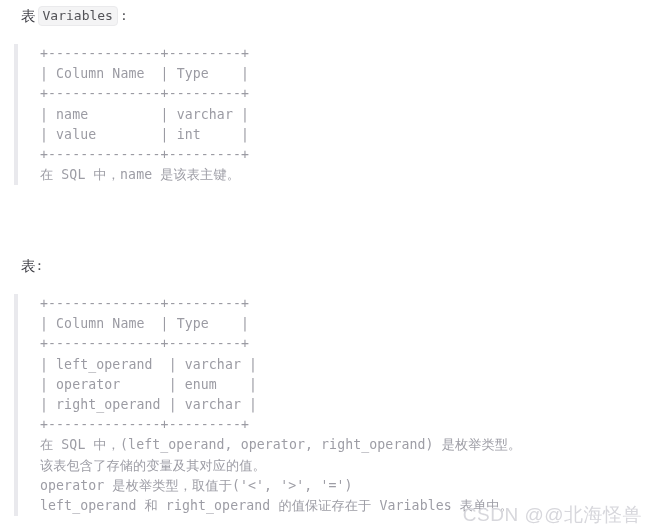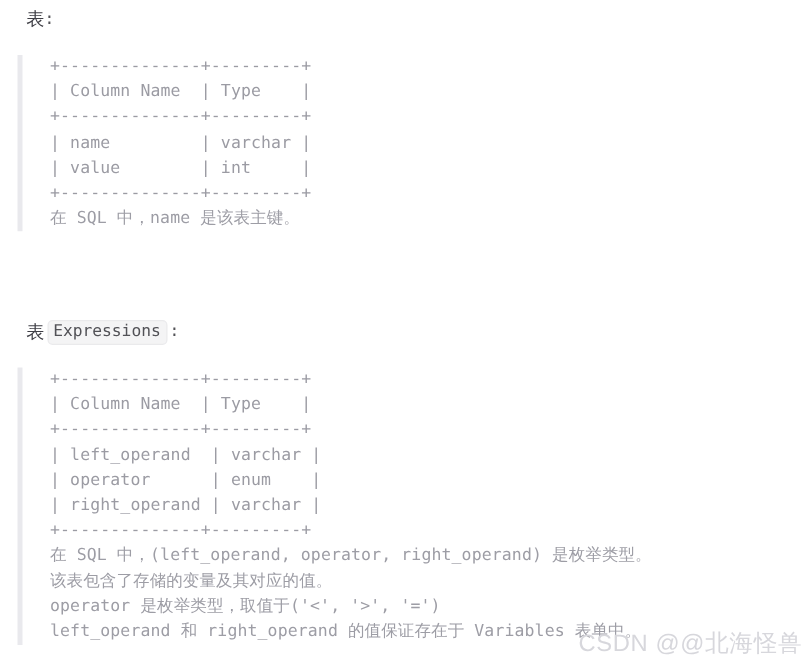--- a/index.html
+++ b/index.html
@@ -109,38 +109,38 @@
   }
 </style>
 </head>
 <body>
 
 <div class="page">
 
   <div class="group-variables">
     <div class="table-heading heading-wrap">
       <span class="heading-prefix">表</span>
+      <span class="code-badge">Variables</span>
       <span class="heading-colon">:</span>
     </div>
 
     <blockquote class="quote-block">
       <pre class="mono-pre">+--------------+---------+
 | Column Name  | Type    |
 +--------------+---------+
 | name         | varchar |
 | value        | int     |
 +--------------+---------+</pre>
       <p class="note-line">在 SQL 中，name 是该表主键。</p>
     </blockquote>
   </div>
 
   <div class="group-expressions">
     <div class="table-heading heading-wrap">
       <span class="heading-prefix">表</span>
-      <span class="code-badge">Expressions</span>
       <span class="heading-colon">:</span>
     </div>
 
     <blockquote class="quote-block">
       <pre class="mono-pre">+--------------+---------+
 | Column Name  | Type    |
 +--------------+---------+
 | left_operand  | varchar |
 | operator      | enum    |
 | right_operand | varchar |

